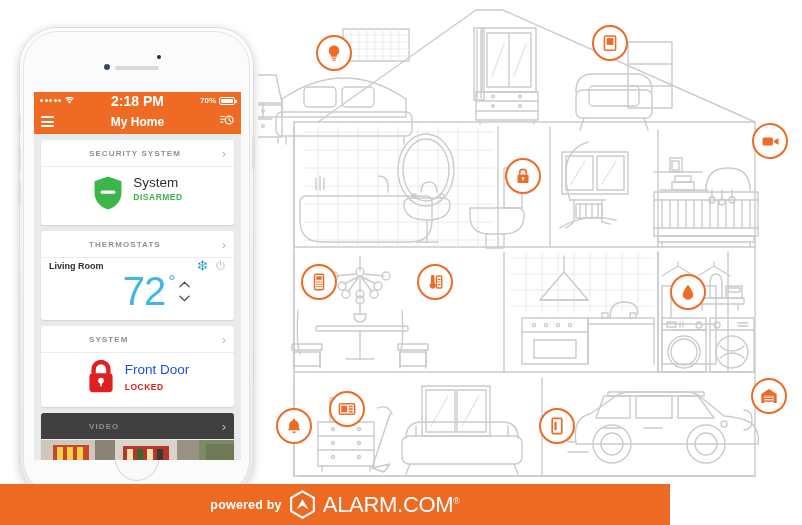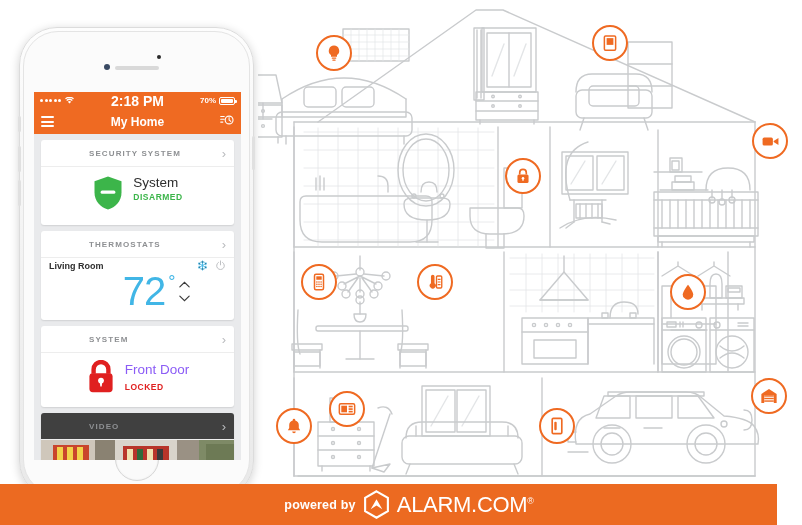--- a/index.html
+++ b/index.html
@@ -5,22 +5,22 @@
   html,body{margin:0;padding:0;}
   body{
     width:802px;height:525px;overflow:hidden;position:relative;
     background:#ffffff;
     font-family:"Liberation Sans", sans-serif;
   }
   .stage{position:absolute;left:0;top:0;width:802px;height:525px;}
 
   
   .footer{
-    position:absolute;left:0;bottom:0;width:736px;height:41px;
-    background:#ec6a21;display:flex;align-items:center;justify-content:center;padding-left:41px;
+    position:absolute;left:0;bottom:0;width:670px;height:41px;
+    background:#ec6a21;display:flex;align-items:center;justify-content:center;
   }
   .footer-inner{display:flex;align-items:center;gap:7px;}
   .powered{color:#fff;font-size:12.5px;font-weight:bold;letter-spacing:.2px;}
   .hexlogo{width:27px;height:29px;display:block;}
   .brand{color:#fff;font-size:22px;font-weight:normal;letter-spacing:-.3px;}
   .reg{font-size:9px;vertical-align:super;}
 
   
   .house{position:absolute;left:258px;top:0;width:544px;height:484px;}
   .house svg{display:block;}
@@ -99,21 +99,21 @@
 
   .thermo-row{display:flex;align-items:center;padding:2px 8px 0 8px;}
   .thermo-room{font-size:9px;color:#2d2d2d;font-weight:bold;flex:1;}
   .thermo-icons{display:flex;align-items:center;gap:7px;}
   .temp-wrap{display:flex;align-items:center;justify-content:center;padding:0 8px 9px 8px;gap:3px;}
   .temp{font-size:40px;color:#41b6e6;font-weight:300;line-height:1;letter-spacing:-1px;margin-left:38px;}
   .deg{font-size:18px;color:#41b6e6;font-weight:300;vertical-align:top;position:relative;top:-9px;}
   .arrows{display:flex;flex-direction:column;gap:7px;margin-left:1px;}
 
   .lock-body{display:flex;align-items:center;justify-content:center;gap:9px;padding:7px 8px 13px 8px;}
-  .lock-text .lock-main{font-size:13.5px;color:#8b5cf6;line-height:1.15;}
+  .lock-text .lock-main{font-size:13.5px;color:#1d4ed8;line-height:1.15;}
   .lock-text .lock-sub{font-size:8.5px;color:#e02020;font-weight:bold;letter-spacing:.5px;margin-top:4px;}
 
   .video-card{background:#404040;border-radius:3px;box-shadow:0 1px 1.5px rgba(0,0,0,.10);overflow:hidden;}
   .video-thumb{height:39px;position:relative;overflow:hidden;background:#8a8377;}
   .vbar{position:absolute;background:#fff;opacity:.85;}
 </style>
 </head>
 <body>
 
 <div class="stage">

